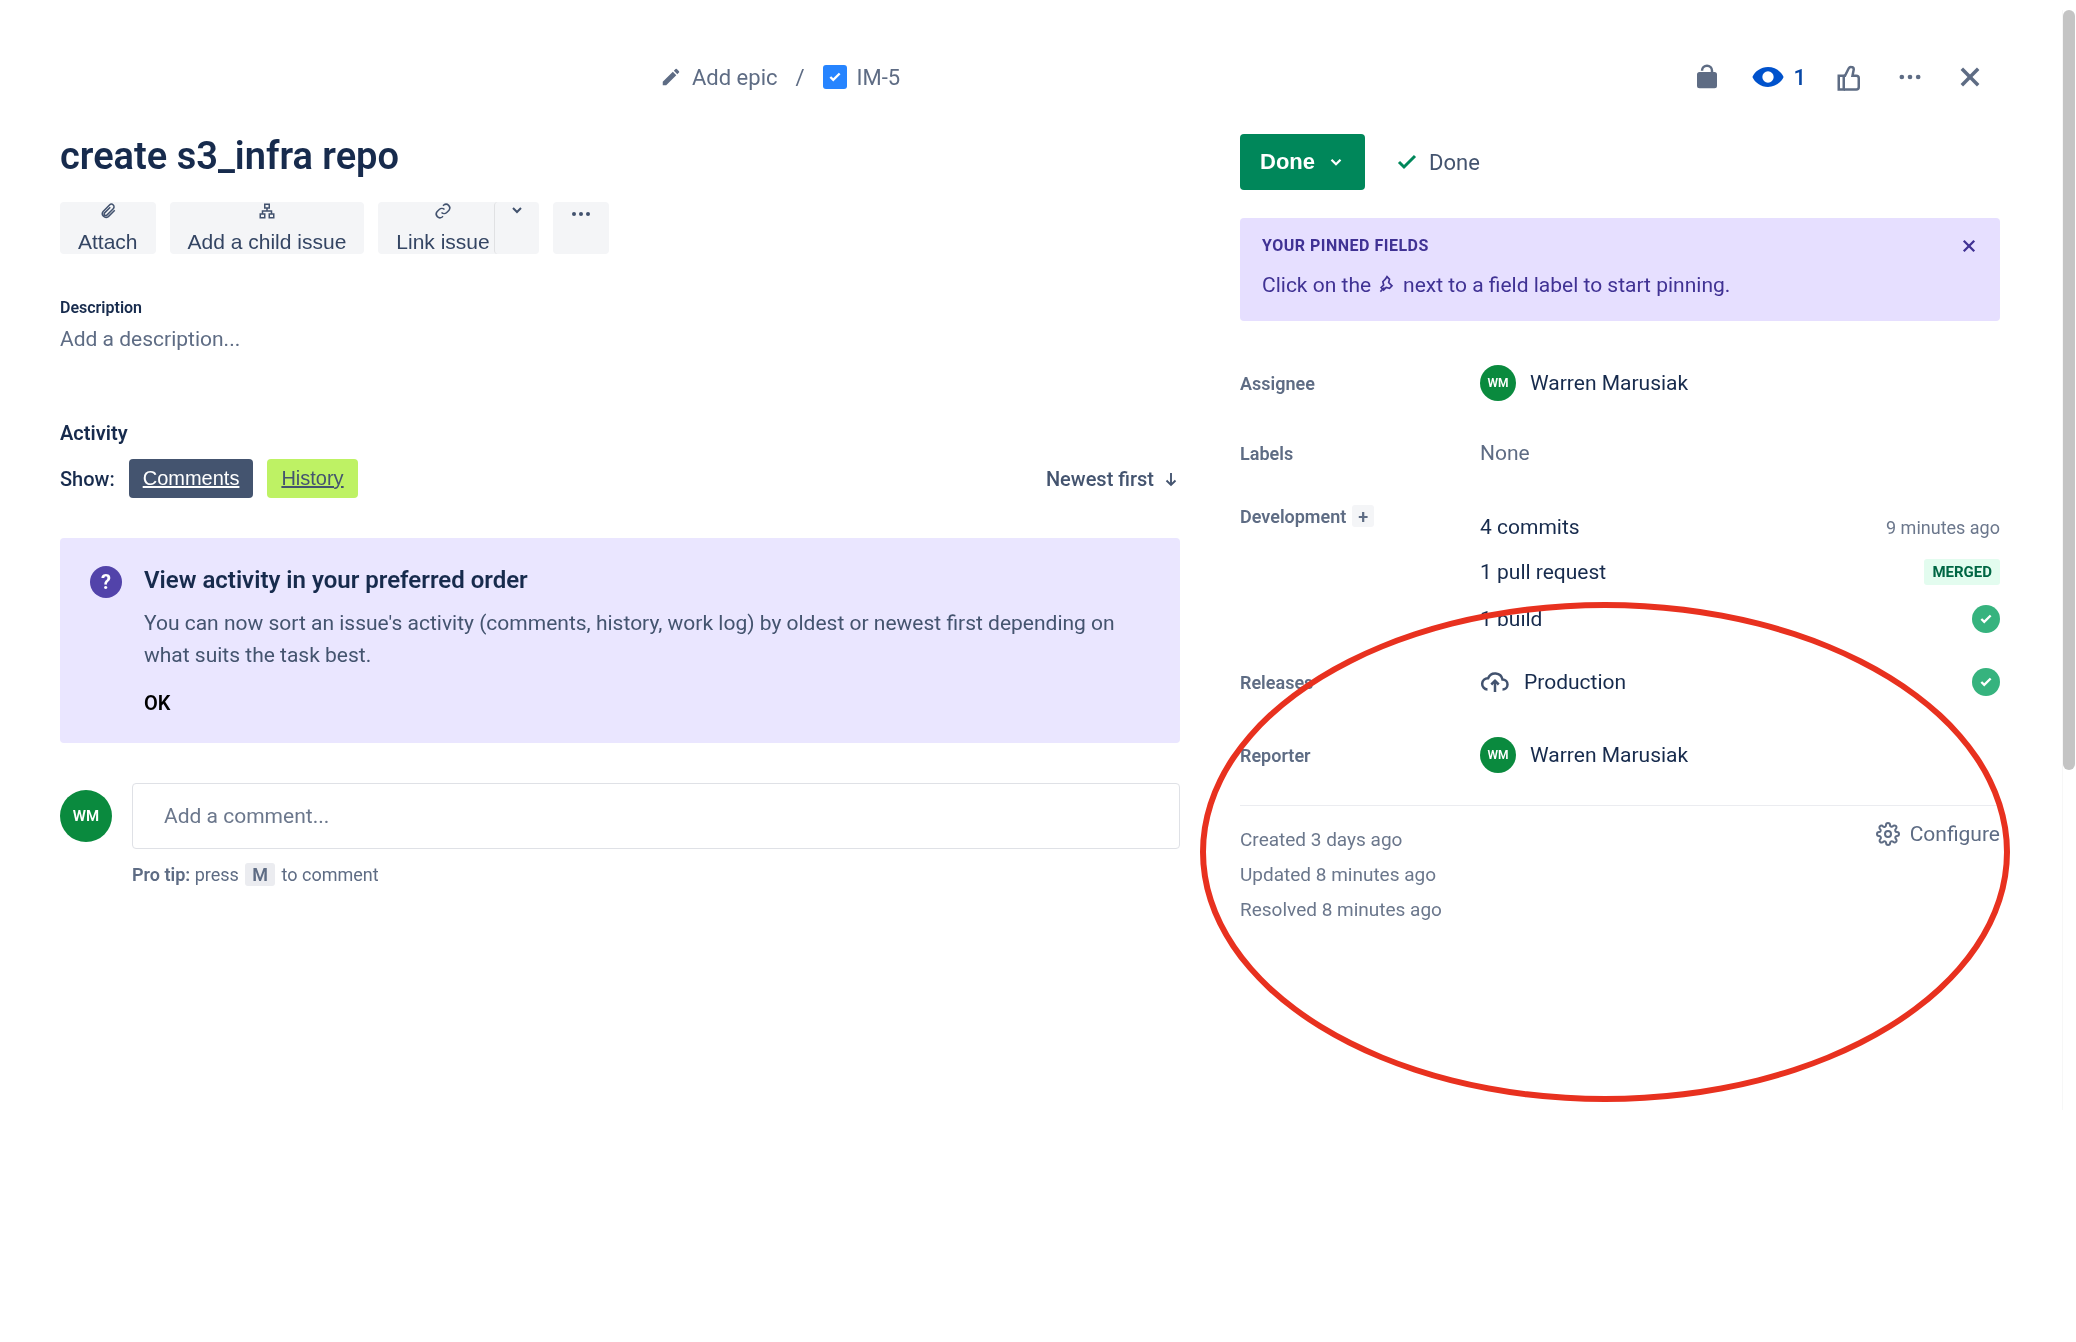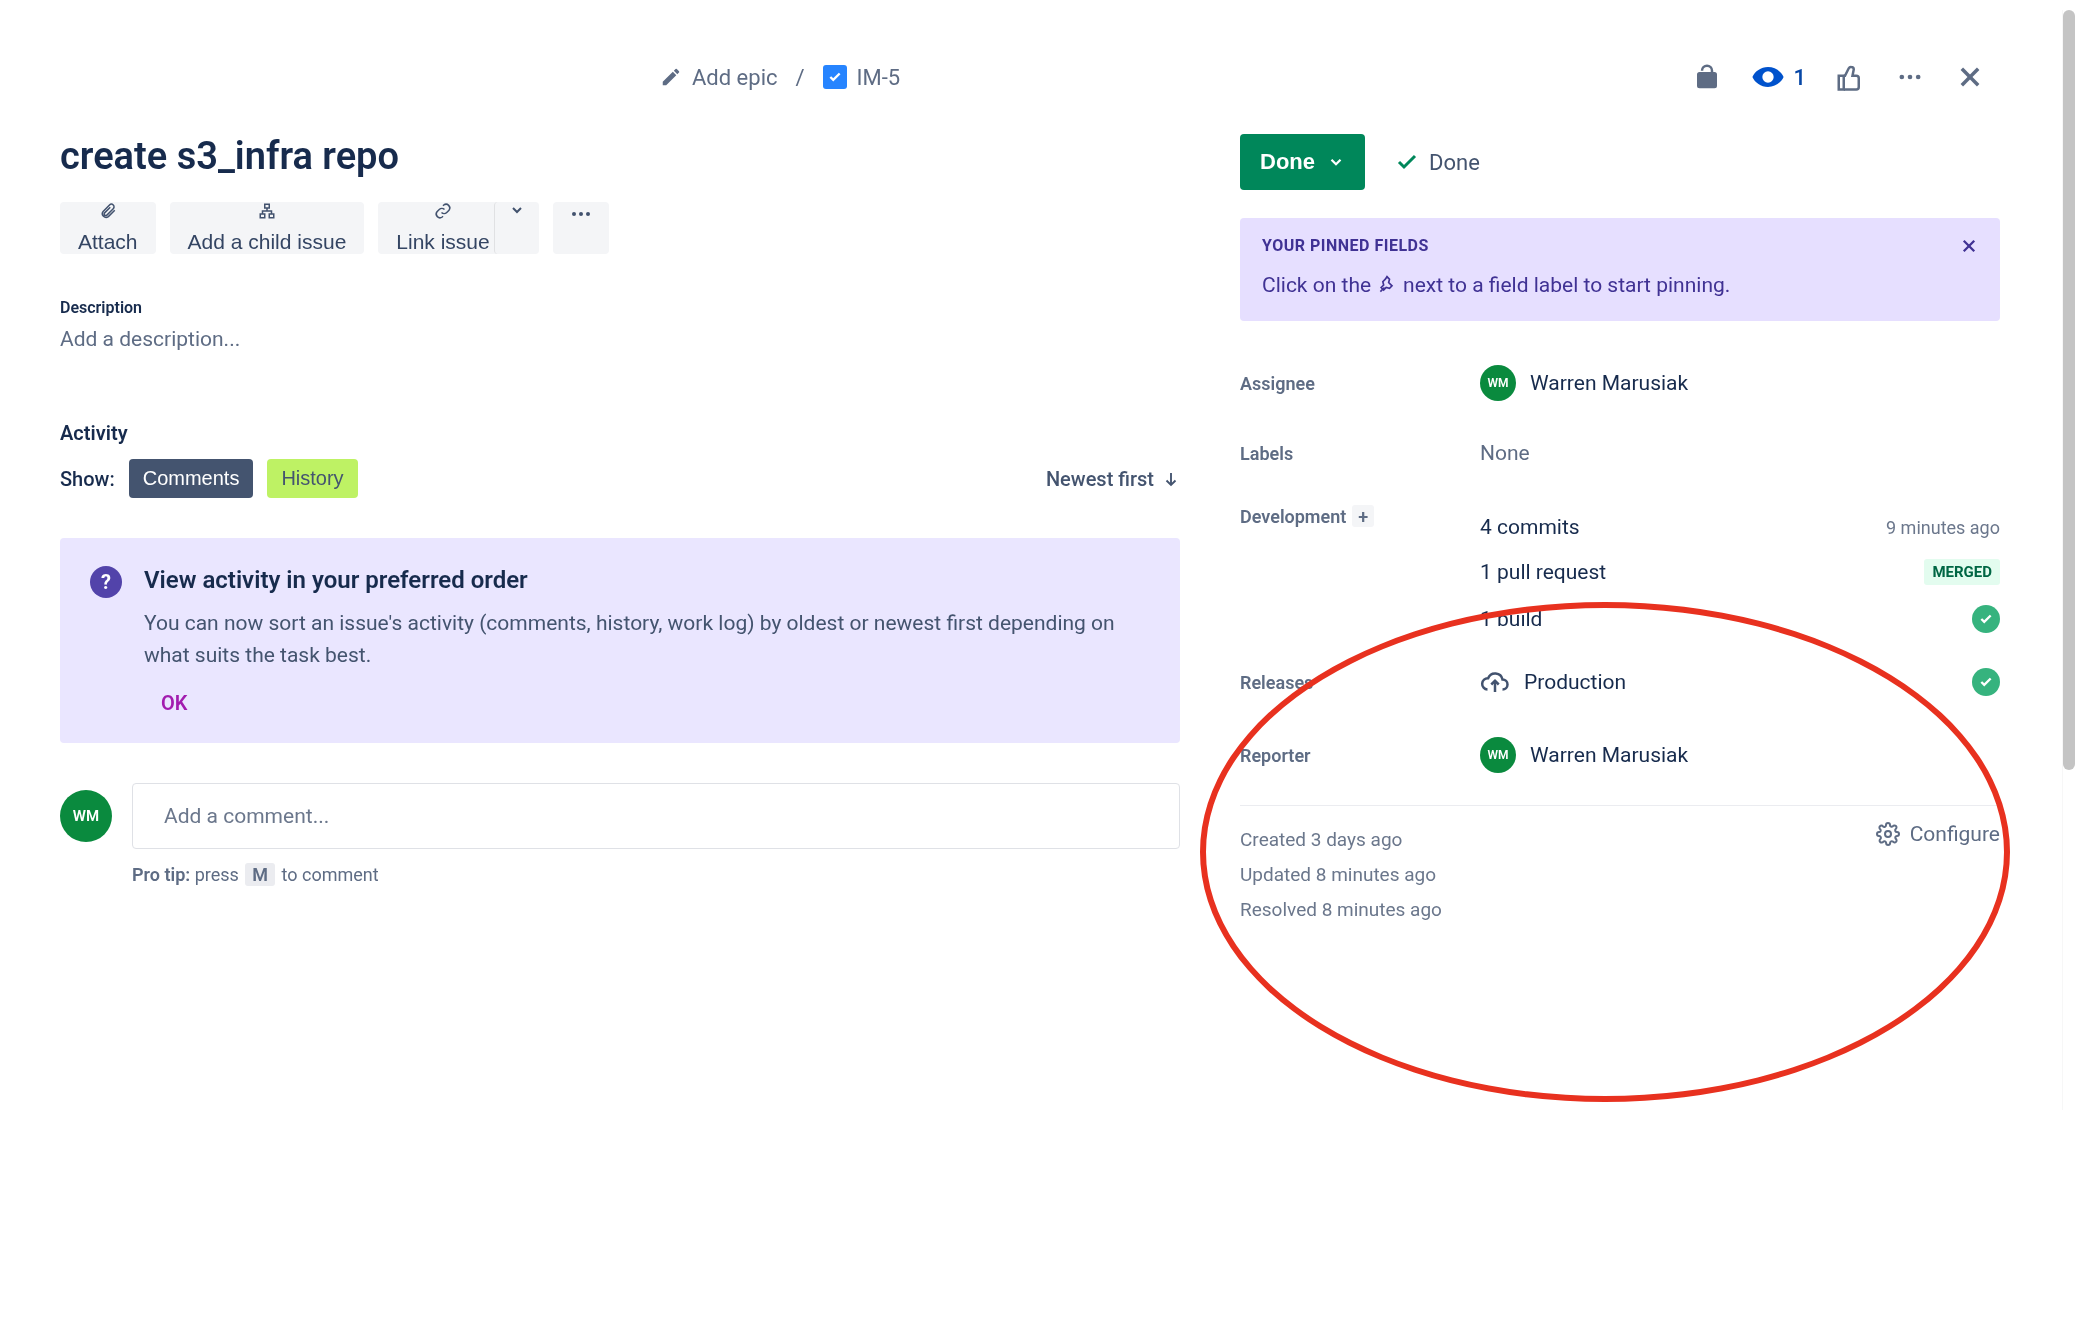--- a/index.html
+++ b/index.html
@@ -126,20 +126,21 @@
     align-items: center;
     gap: 14px;
   }
   .show-label { font-size: 20px; color: #172B4D; font-weight: 500;}
   .tab-btn {
     border: none;
     border-radius: 4px;
     padding: 8px 14px;
     font-size: 20px;
     cursor: pointer;
+    text-decoration: underline;
   }
   .tab-btn.active { background: #44546F; color: #fff; font-weight: 500;}
   .tab-btn.inactive { background: #bef264; color: #44546F; font-weight: 500;}
   .sort-btn {
     display: flex;
     align-items: center;
     gap: 8px;
     font-size: 20px;
     color: #44546F;
     font-weight: 500;
@@ -159,21 +160,21 @@
     border-radius: 50%;
     background: #5243AA;
     color: #fff;
     display:flex; align-items:center; justify-content:center;
     font-weight: 700;
     font-size: 20px;
     flex-shrink: 0;
   }
   .info-title { font-size: 24px; font-weight: 600; color: #172B4D; margin-bottom: 14px; }
   .info-body { font-size: 21px; color: #44546F; line-height: 1.5; margin-bottom: 20px; }
-  .info-ok { font-size: 20px; font-weight: 600; color: #a21caf; cursor: pointer; margin-left: 17px; }
+  .info-ok { font-size: 20px; font-weight: 600; color: #000000; cursor: pointer; }
 
   .comment-row {
     display: flex;
     gap: 20px;
     align-items: center;
   }
   .avatar {
     width: 52px; height: 52px;
     border-radius: 50%;
     background: #0A8A3E;

